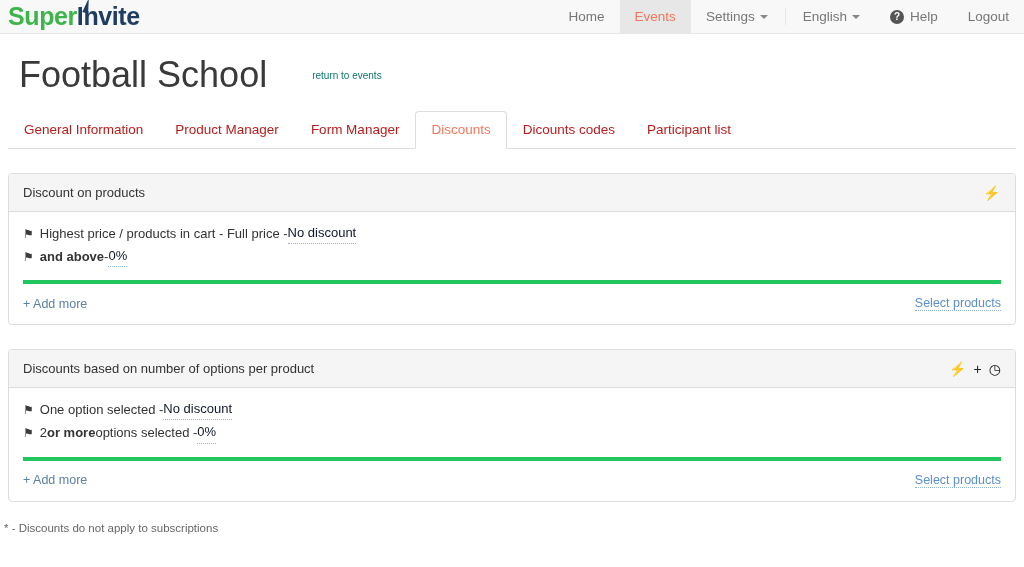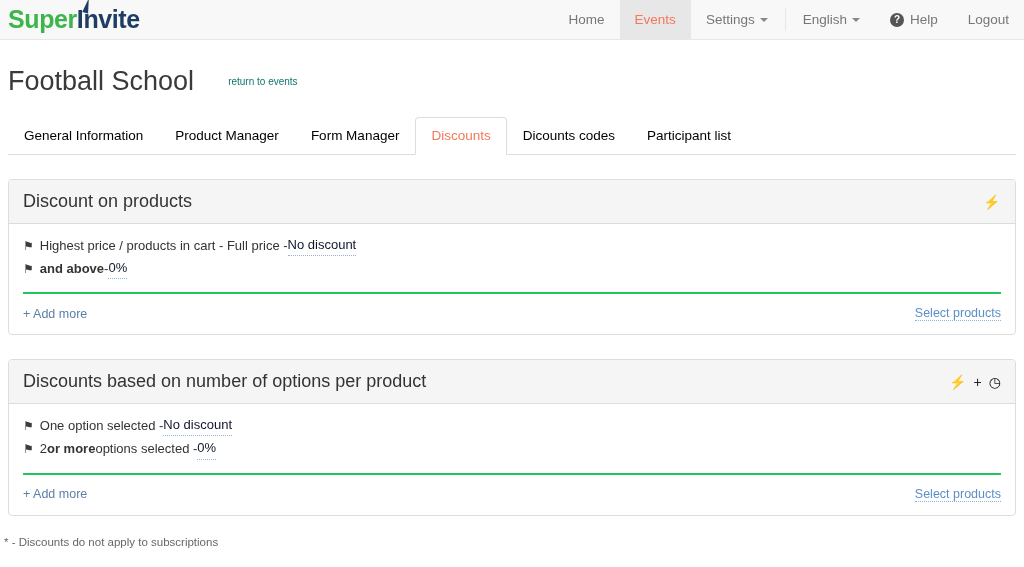--- a/index.html
+++ b/index.html
@@ -7,21 +7,21 @@
     margin: 0; padding: 0;
     width: 1024px; height: 567px;
     background: #ffffff;
     font-family: "Liberation Sans", sans-serif;
     color: #333333;
     overflow: hidden;
   }
 
   
   .navbar {
-    height: 40px;
+    height: 34px;
     background: #f8f8f8;
     border-bottom: 1px solid #e7e7e7;
     display: flex;
     align-items: stretch;
     justify-content: space-between;
   }
   .brand {
     display: flex; align-items: center;
     padding: 0 0 0 8px;
     font-size: 25px;
@@ -75,24 +75,24 @@
   }
 
   
   .page-head {
     display: flex;
     align-items: center;
     padding: 24px 16px 0 8px;
     height: 58px;
   }
   .page-title {
-    font-size: 27px;
+    font-size: 36px;
     font-weight: normal;
     color: #3a3a3a;
-    margin: 0;
+    margin: 11px;
   }
   .return-link {
     margin-left: 34px;
     font-size: 10px;
     color: #0f766e;
     text-decoration: none;
   }
   .head-actions { margin-left: auto; display: flex; gap: 8px; }
   .btn {
     display: flex; align-items: center;
@@ -127,21 +127,21 @@
   .tabs {
     display: flex;
     align-items: flex-end;
     margin: 20px 8px 0 8px;
     border-bottom: 1px solid #dddddd;
     height: 37px;
   }
   .tab {
     padding: 9px 15px;
     font-size: 13.5px;
-    color: #000000;
+    color: #b91c1c;
     text-decoration: none;
     border: 1px solid transparent;
     border-radius: 4px 4px 0 0;
     margin-bottom: -1px;
     line-height: 1.3;
     cursor: pointer;
     white-space: nowrap;
   }
   .tab.active {
     color: #f4775c;
@@ -156,21 +156,21 @@
     border-radius: 4px;
     background: #ffffff;
   }
   .panel-head {
     display: flex; align-items: center;
     background: #f5f5f5;
     border-bottom: 1px solid #dddddd;
     padding: 11px 14px;
     border-radius: 3px 3px 0 0;
   }
-  .panel-title { font-size: 18px; color: #333333; }
+  .panel-title { font-size: 13px; color: #333333; }
   .panel-icons {
     margin-left: auto;
     display: flex; align-items: center; gap: 7px;
     font-size: 14px;
     color: #222222;
   }
   .panel-icons .ico { cursor: pointer; line-height: 1; }
 
   .panel-body { padding: 10px 14px 0 14px; }
   .rule-row {
@@ -190,21 +190,21 @@
   .dotted {
     color: #0f172a;
     text-decoration: none;
     border-bottom: 1px dotted #8fb3d9;
     cursor: pointer;
   }
 
   .panel-foot {
     display: flex; align-items: center;
     margin: 12px 14px 0 14px;
-    border-top: 2px solid #22c55e;
+    border-top: 4px solid #22c55e;
     padding: 12px 0 13px 0;
   }
   .add-more {
     font-size: 12.5px;
     color: #5b7fa6;
     text-decoration: none;
     cursor: pointer;
   }
   .select-products {
     margin-left: auto;

